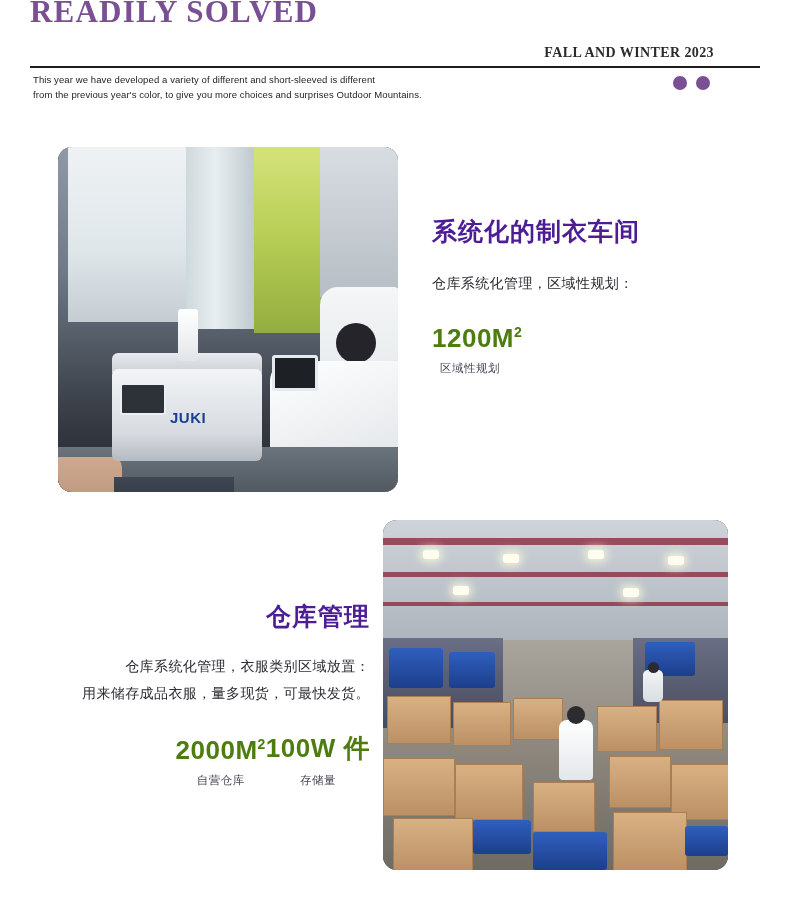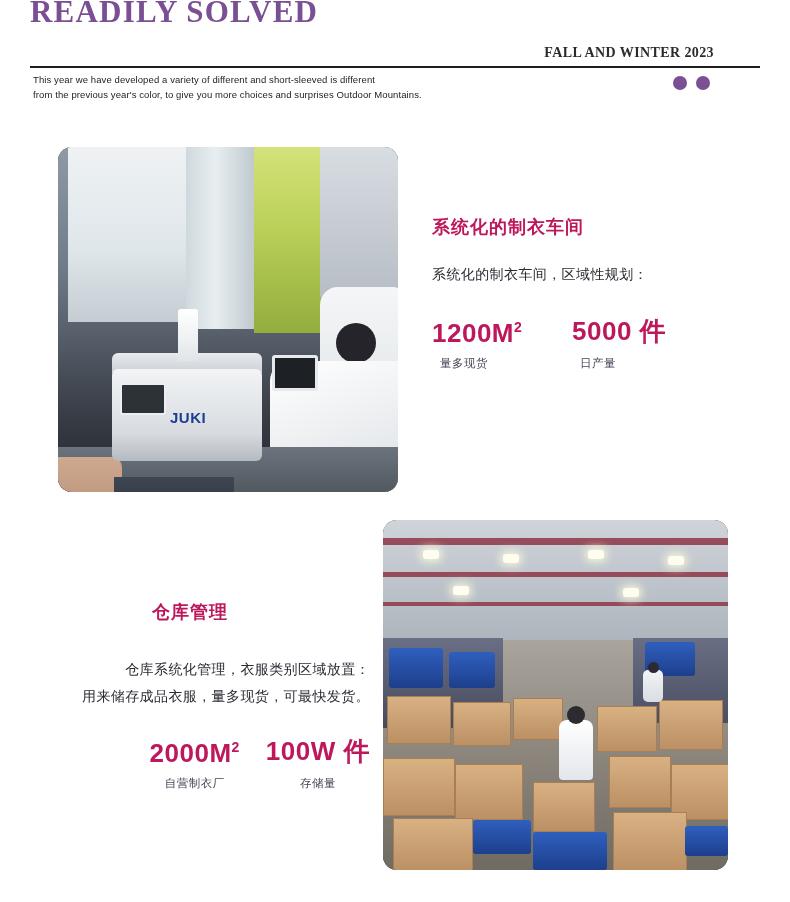--- a/index.html
+++ b/index.html
@@ -266,34 +266,34 @@
   }
   .wh-worker2-head {
     position:absolute; left:265px; top:142px; width:11px; height:11px;
     border-radius:50%; background:#2b2b30;
   }
 
   
   .block-title {
     font-family: "Liberation Sans", sans-serif;
     font-weight: bold;
-    font-size: 18px;
+    font-size: 25px;
     letter-spacing: 1px;
-    color: #be185d;
+    color: #4c1d95;
   }
   .block-line {
     font-size: 14px;
     color: #2b2b33;
     line-height: 27px;
     letter-spacing: 0.4px;
   }
   .stat-num {
     font-size: 26px;
     font-weight: bold;
-    color: #be185d;
+    color: #4d7c0f;
     letter-spacing: 0.5px;
   }
   .stat-num sup {
     font-size: 14px;
     vertical-align: super;
   }
   .stat-label {
     font-size: 11.5px;
     color: #4a4456;
     letter-spacing: 0.5px;
@@ -317,29 +317,29 @@
   #workshop-text .stat-label { margin-top: 7px; display:block; padding-left: 8px;}
 
   
   #warehouse-text {
     position: absolute;
     left: 10px;
     top: 600px;
     width: 360px;
     text-align: right;
   }
-  #warehouse-text .block-title { margin: 0 0 32px 0; text-align: center; }
+  #warehouse-text .block-title { margin: 0 0 20px 0; }
   #warehouse-text .stats {
     margin-top: 24px;
     display: flex;
     justify-content: flex-end;
     align-items: flex-end;
   }
   #warehouse-text .stat { text-align: center; }
-  #warehouse-text .stat:first-child { margin-right: 26px; }
+  #warehouse-text .stat:first-child { }
   #warehouse-text .stat-label { margin-top: 7px; display:block; }
 </style>
 </head>
 <body>
 
 <div class="header">
   <div class="headline">
     <span>READILY SOLVED</span>
   </div>
   <div class="season">FALL AND WINTER 2023</div>
@@ -370,41 +370,37 @@
   <div class="ws-machine"></div>
   <div class="ws-spool"></div>
   <div class="ws-screen"></div>
   <div class="ws-screen2"></div>
   <div class="ws-brand">JUKI</div>
 
 </div>
 
 <div id="workshop-text">
   <div class="block-title">系统化的制衣车间</div>
-  <div class="block-line">系统化的制衣车间，区域性规划：</div>
+  <div class="block-line">仓库系统化管理，区域性规划：</div>
   <div class="stats">
     <div class="stat">
       <div class="stat-num"><span>1200M</span><sup>2</sup></div>
-      <span class="stat-label">量多现货</span>
-    </div>
-    <div class="stat">
-      <div class="stat-num"><span>5000 件</span></div>
-      <span class="stat-label">日产量</span>
+      <span class="stat-label">区域性规划</span>
     </div>
   </div>
 </div>
 
 <div id="warehouse-text">
   <div class="block-title">仓库管理</div>
   <div class="block-line">仓库系统化管理，衣服类别区域放置：</div>
   <div class="block-line">用来储存成品衣服，量多现货，可最快发货。</div>
   <div class="stats">
     <div class="stat">
       <div class="stat-num"><span>2000M</span><sup>2</sup></div>
-      <span class="stat-label">自营制衣厂</span>
+      <span class="stat-label">自营仓库</span>
     </div>
     <div class="stat">
       <div class="stat-num"><span>100W 件</span></div>
       <span class="stat-label">存储量</span>
     </div>
   </div>
 </div>
 
 <div class="photo" id="photo-warehouse">
   <div class="wh-ceil"></div>

